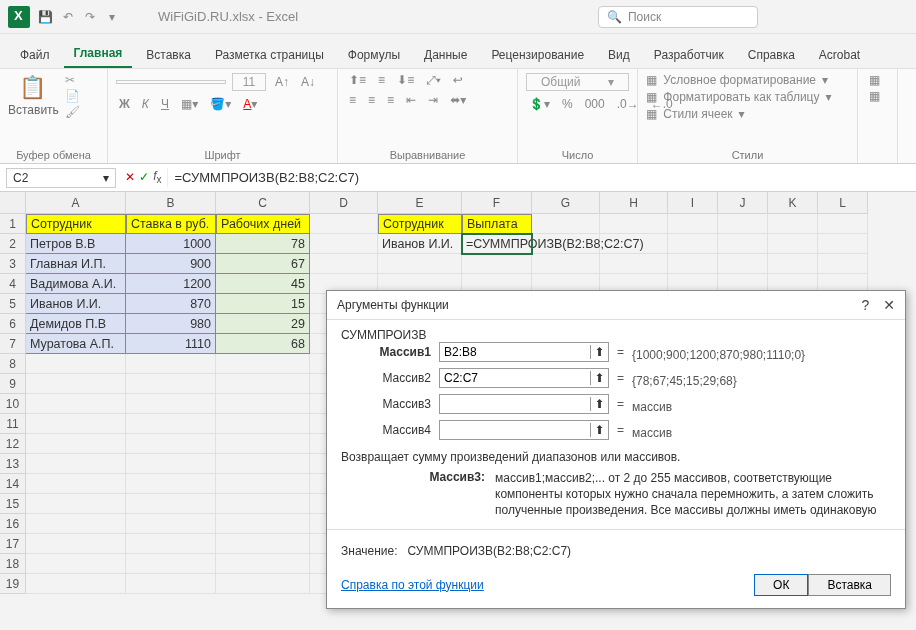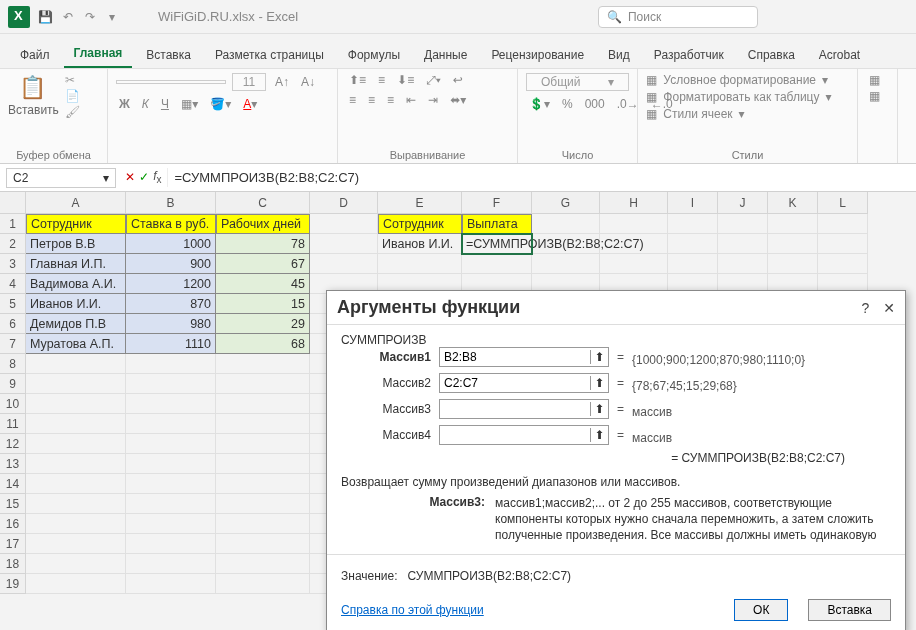--- a/index.html
+++ b/index.html
@@ -47,21 +47,21 @@
 .cell { border-right:1px solid #e0e0e0; border-bottom:1px solid #e0e0e0; padding:1px 4px; font-size:12.5px; display:flex; align-items:center; overflow:visible; white-space:nowrap; }
 .cell.right { justify-content:flex-end;text-align:center; }
 .hdr-yellow { background:#ffff00; border:1px solid #888; font-weight:500; }
 .hdr-blue { background:#d9e1f2; border-right:1px solid #888; border-bottom:1px solid #888; }
 .hdr-green { background:#e2efda; border-right:1px solid #888; border-bottom:1px solid #888; }
 .cell.sel { outline:2px solid #217346; outline-offset:-1px; }
 .cell.overflow { position:relative; z-index:2; }
 
 .dialog { position:absolute; left:326px; top:290px; width:580px; background:#fff; border:1px solid #888; box-shadow:2px 2px 8px rgba(0,0,0,0.3); font-size:12px; }
 .dialog .dlg-title { display:flex; justify-content:space-between; align-items:center; padding:6px 10px; border-bottom:1px solid #ddd; }
-.dialog .dlg-title .t { font-size:18px;font-weight:bold; }
+.dialog .dlg-title .t { font-size:12px; }
 .dialog .dlg-title .controls { display:flex; gap:14px; font-size:14px; color:#444; }
 .dlg-body { padding:8px 14px; }
 .fn-name { font-weight:500; margin-bottom:0; }
 .arg-row { display:flex; align-items:center; gap:8px; margin-bottom:6px; }
 .arg-row .albl { width:90px; text-align:right; }
 .arg-row .albl.bold { font-weight:bold; }
 .arg-input-wrap { display:flex; align-items:center; border:1px solid #999; width:170px; height:20px; background:#fff; }
 .arg-input-wrap input { border:none; outline:none; width:150px; padding:0 4px; font-size:12px; }
 .arg-input-wrap .ref-btn { width:18px; border-left:1px solid #999; text-align:center; cursor:pointer; }
 .arg-row .eq { color:#555; }
@@ -134,20 +134,21 @@
       </div>
       <div class="rb-row">
         <span class="fbtn" style="font-weight:bold">Ж</span>
         <span class="fbtn" style="font-style:italic">К</span>
         <span class="fbtn" style="text-decoration:underline">Ч</span>
         <span class="fbtn">▦▾</span>
         <span class="fbtn">🪣▾</span>
         <span class="fbtn"><u style="color:red">A</u>▾</span>
       </div>
     </div>
+    <div class="label">Шрифт</div>
   </div>
   <div class="ribbon-group" style="width:180px">
     <div class="rb-col" style="gap:6px">
       <div class="rb-row">
         <span class="fbtn">⬆≡</span>
         <span class="fbtn">≡</span>
         <span class="fbtn">⬇≡</span>
         <span class="fbtn">⤢▾</span>
         <span class="fbtn">↩</span>
       </div>
@@ -566,32 +567,31 @@
         <div class="arg-row">
           <div class="albl">Массив4</div>
           <div class="arg-input-wrap">
             <input value="" style="">
             <div class="ref-btn">⬆</div>
           </div>
           <span class="eq">=</span>
           <span class="val">массив</span>
         </div>
       </div>
-    <div style="text-align:right;margin:6px 46px 0 0" class="val">= СУММПРОИЗВ(B2:B8;C2:C7)</div>
     <div class="desc">Возвращает сумму произведений диапазонов или массивов.</div>
     <div class="arg-desc">
       <div class="ad-label">Массив3:</div>
       <div class="ad-text">массив1;массив2;... от 2 до 255 массивов, соответствующие компоненты которых нужно сначала перемножить, а затем сложить полученные произведения. Все массивы должны иметь одинаковую</div>
     </div>
     <div class="sep-line"></div>
     <div class="result-row" style="padding-top:8px">
       <span>Значение:</span>&nbsp;&nbsp;
       <span>СУММПРОИЗВ(B2:B8;C2:C7)</span>
     </div>
   </div>
   <div class="dlg-footer">
     <span class="link">Справка по этой функции</span>
-    <div style="display:flex;gap:20px">
+    <div style="display:flex;gap:0">
       <button class="btn primary">ОК</button>
       <button class="btn">Вставка</button>
     </div>
   </div>
 </div>
 
 </body></html>

